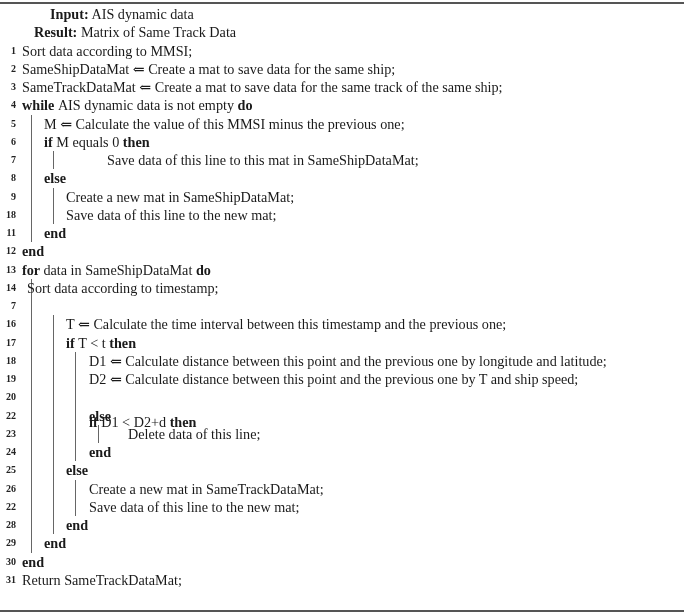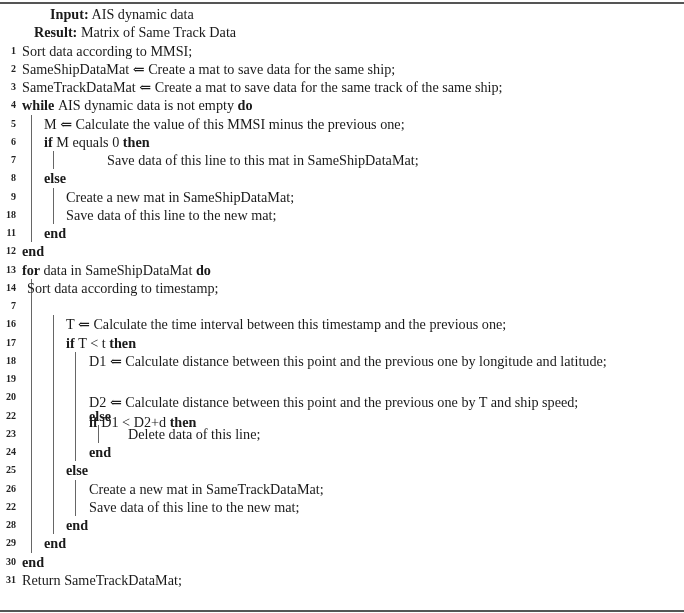--- a/index.html
+++ b/index.html
@@ -122,21 +122,21 @@
         <span class="bar" style="left: 31px;"></span>
         <span class="bar" style="left: 53px;"></span>
         <span class="bar" style="left: 75px;"></span>
         <span class="txt" style="left: 89px;"><span>D1 ⇐ Calculate distance between this point and the previous one by longitude and latitude;</span></span>
       </div>
       <div class="row">
         <span class="ln">19</span>
         <span class="bar" style="left: 31px;"></span>
         <span class="bar" style="left: 53px;"></span>
         <span class="bar" style="left: 75px;"></span>
-        <span class="txt" style="left: 89px; margin-top: 23px;"><span>D2 ⇐ Calculate distance between this point and the previous one by T and ship speed;</span></span>
+        <span class="txt" style="left: 89px;"><span>D2 ⇐ Calculate distance between this point and the previous one by T and ship speed;</span></span>
       </div>
       <div class="row">
         <span class="ln">20</span>
         <span class="bar" style="left: 31px;"></span>
         <span class="bar" style="left: 53px;"></span>
         <span class="bar" style="left: 75px;"></span>
         <span class="txt" style="left: 89px; margin-top: 25px;"><span class="kw">if </span><span class="it">D1 &lt; D2+d</span><span class="kw"> then</span></span>
       </div>
       <div class="row">
         <span class="ln">22</span>

